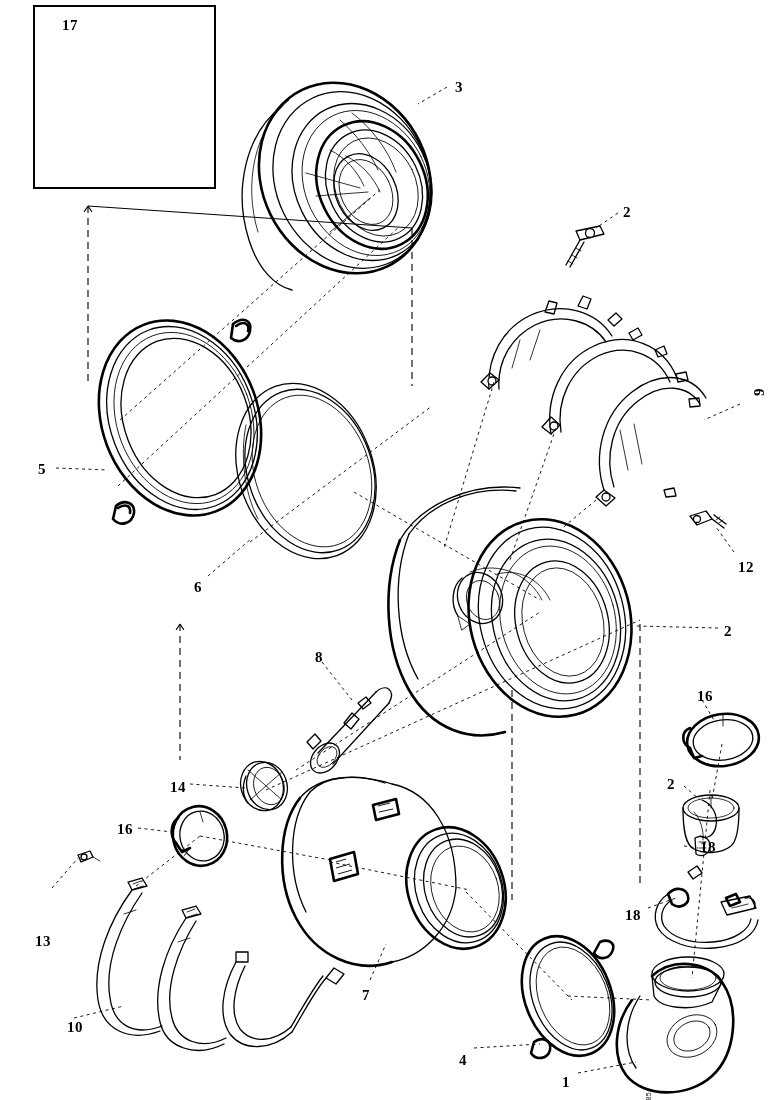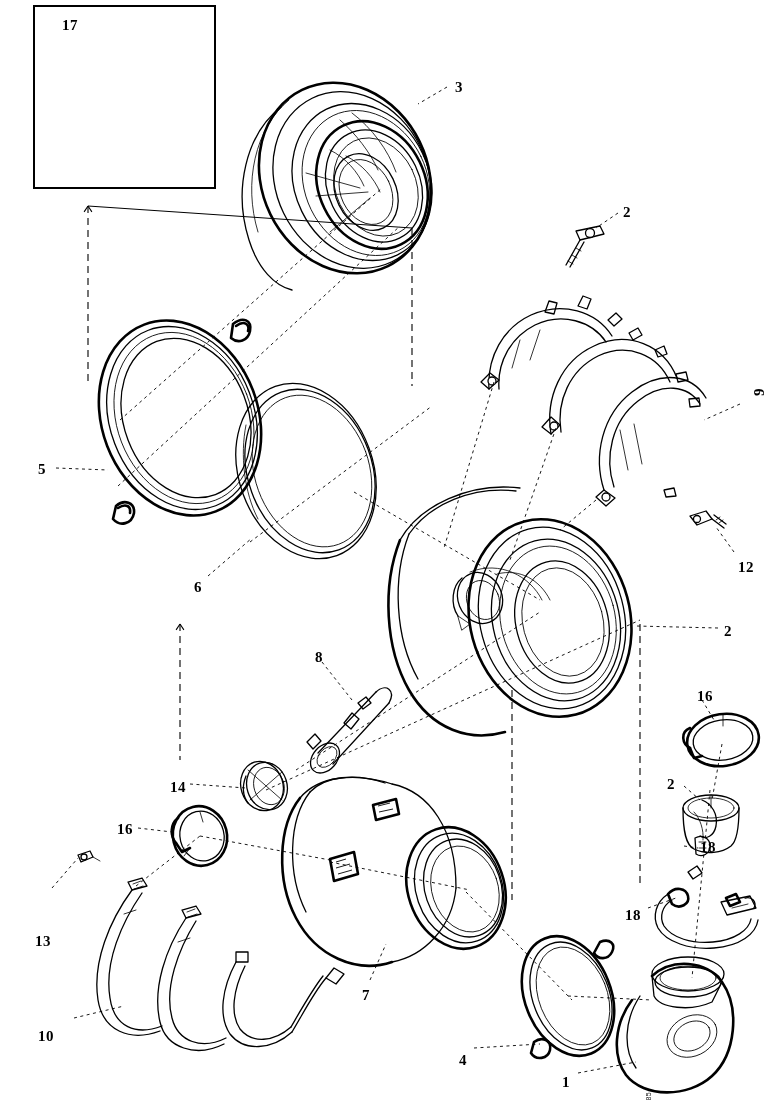--- a/index.html
+++ b/index.html
@@ -355,19 +355,19 @@
   <div class="lbl" style="left:724px; top:624px;">2</div>
   <div class="lbl" style="left:315px; top:650px;">8</div>
   <div class="lbl" style="left:697px; top:689px;">16</div>
   <div class="lbl" style="left:667px; top:777px;">2</div>
   <div class="lbl" style="left:170px; top:780px;">14</div>
   <div class="lbl" style="left:700px; top:840px;">18</div>
   <div class="lbl" style="left:117px; top:822px;">16</div>
   <div class="lbl" style="left:35px;  top:890px;margin-top:44px;">13</div>
   <div class="lbl" style="left:625px; top:908px;">18</div>
   <div class="lbl" style="left:362px; top:988px;">7</div>
-  <div class="lbl" style="left:38px;  top:1020px;margin-top:9px;">10</div>
+  <div class="lbl" style="left:67px;  top:1020px;">10</div>
   <div class="lbl" style="left:459px; top:1053px;">4</div>
   <div class="lbl" style="left:562px; top:1075px;">1</div>
 
   <div id="wm">3050485</div>
 
 </div>
 
 </body></html>

